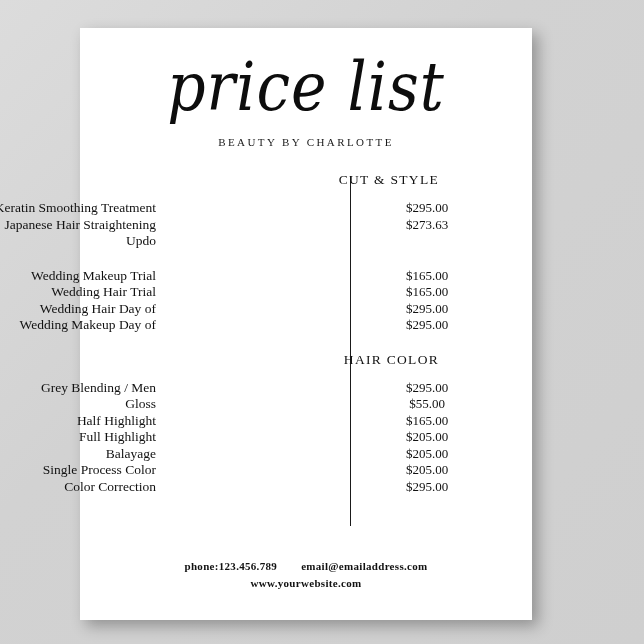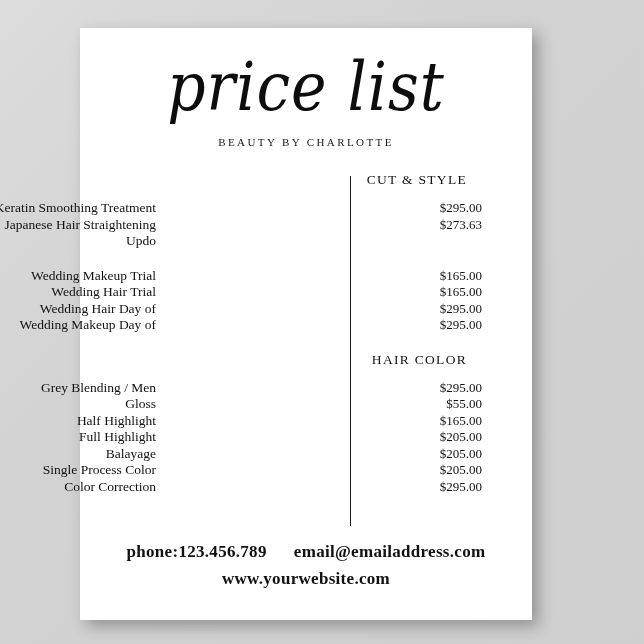--- a/index.html
+++ b/index.html
@@ -68,21 +68,21 @@
     top: 4px;
     width: 1px;
     height: 350px;
     background: #1a1a1a;
   }
   .section {
     position: relative;
   }
   .section-title {
     text-align: right;
-    padding-right: 65px;
+    padding-right: 93px;
     font-size: 13.5px;
     letter-spacing: 1.3px;
     color: #111;
     margin-bottom: 12px;
   }
   .section-title.center-head {
     text-align: right;
   }
   .row {
     position: relative;
@@ -95,35 +95,35 @@
     width: 260px;
     text-align: right;
     font-size: 13.5px;
     color: #111;
     white-space: nowrap;
   }
   .row .price {
     position: absolute;
     left: 292px;
     width: 110px;
-    text-align: right;
+    text-align: center;
     font-size: 13px;
     color: #111;
   }
   .gap {
     height: 18px;
   }
   
   .footer {
     position: absolute;
     left: 0;
     right: 0;
     bottom: 28px;
     text-align: center;
-    font-size: 17px;
+    font-size: 11px;
     letter-spacing: 0.3px;
     color: #111;
     line-height: 1.55;
     font-weight: bold;
   }
   .footer .line {
     display: block;
   }
   .footer .sp {
     display: inline-block;

